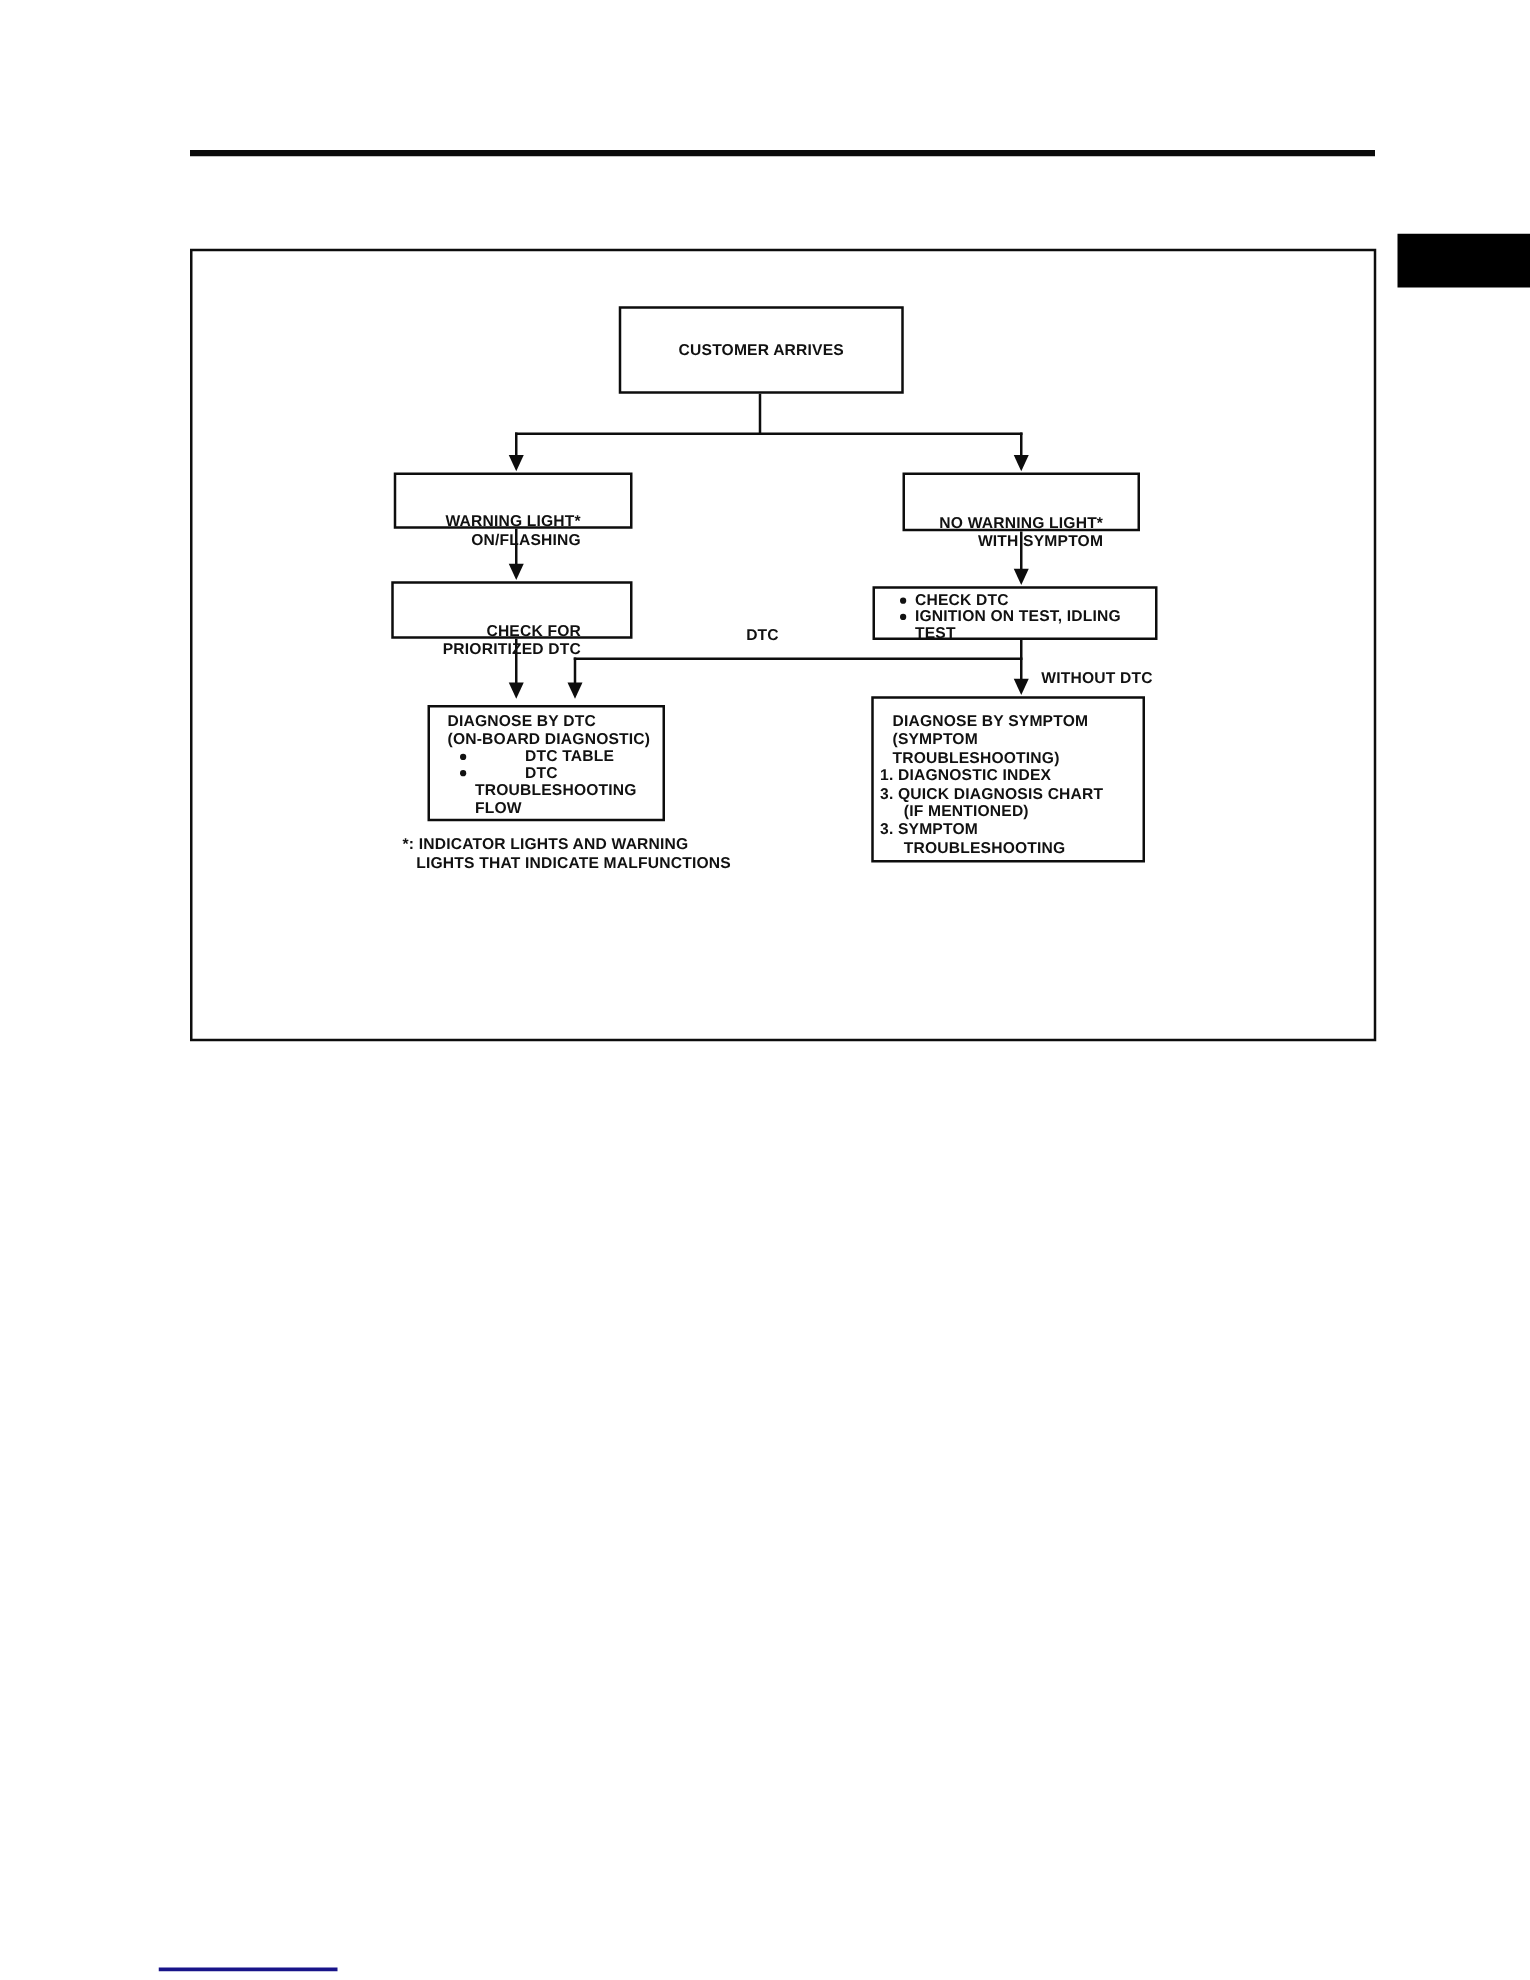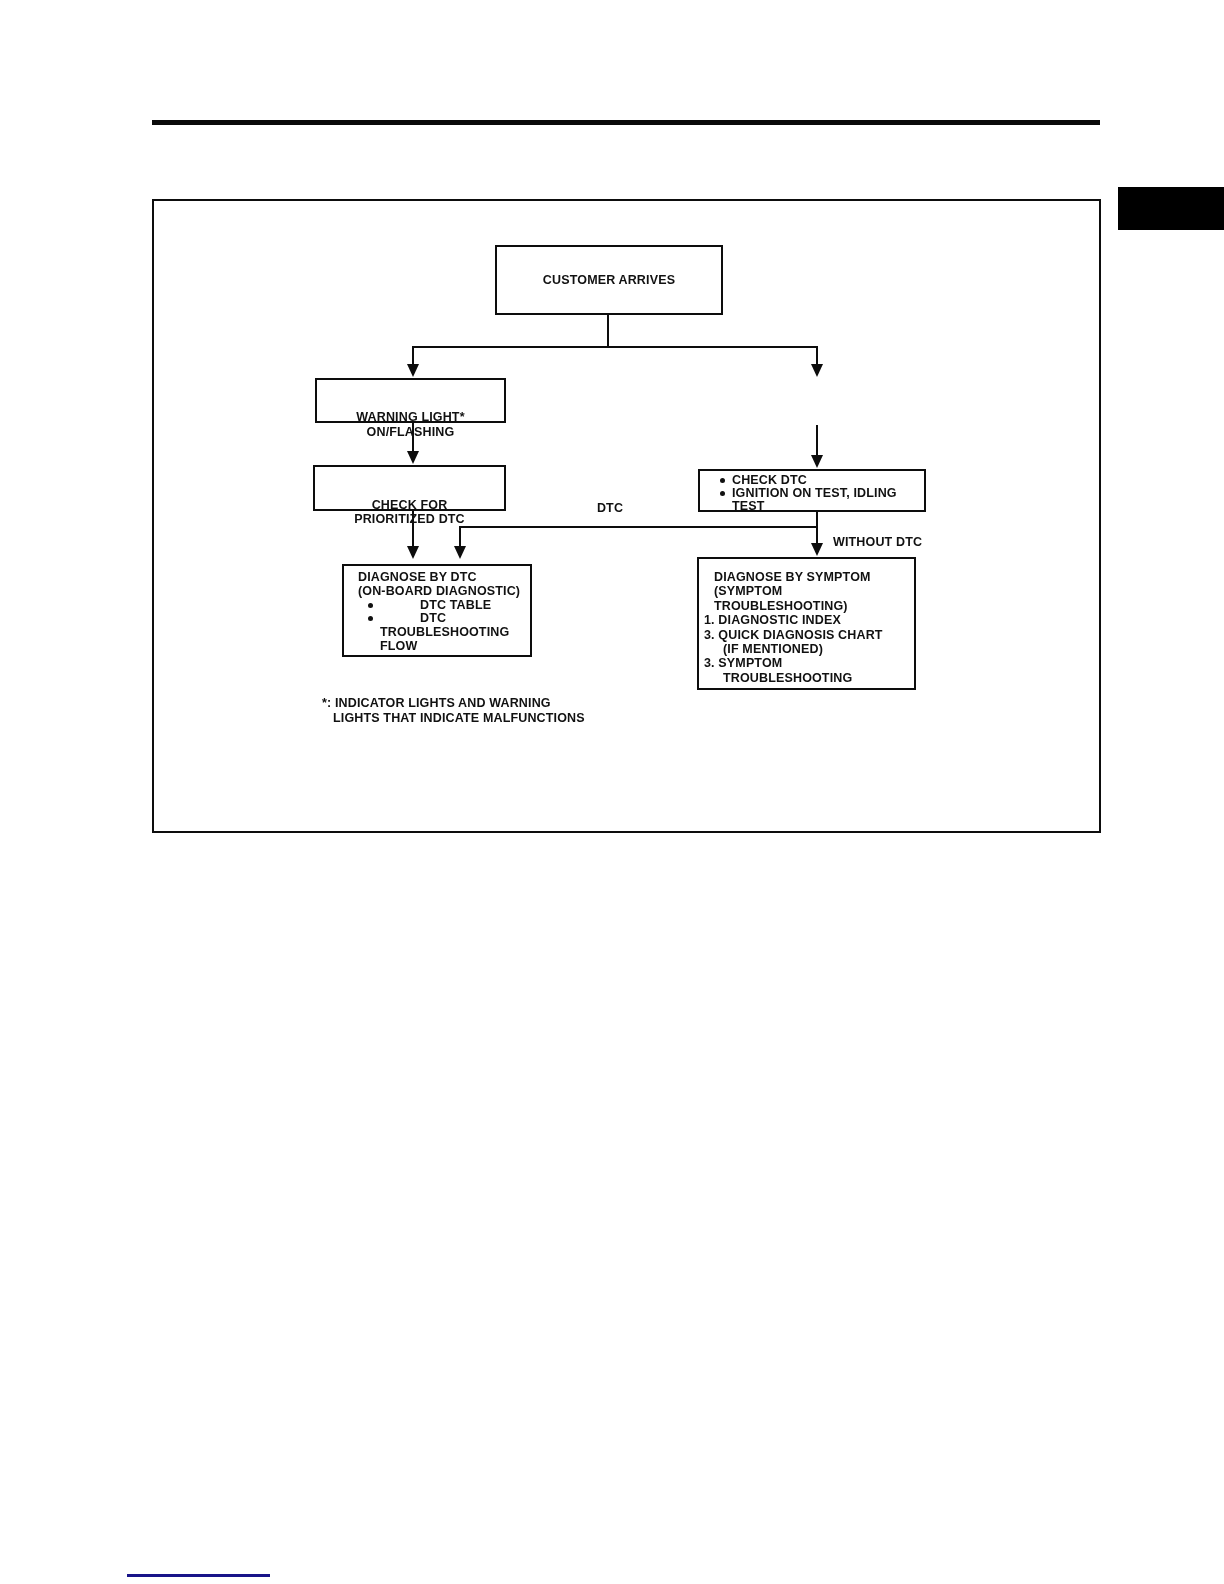--- a/index.html
+++ b/index.html
@@ -11,21 +11,21 @@
   .abs{position:absolute;}
   
   .top-rule{left:152px;top:120px;width:948px;height:5px;background:#0a0a0a;}
   .side-tab{left:1118px;top:187px;width:106px;height:43px;background:#000000;}
   .frame{left:152px;top:199px;width:949px;height:634px;border:2px solid #0d0d0d;background:#ffffff;box-sizing:border-box;}
   .footer-link{left:127px;top:1574px;width:143px;height:3px;background:#181489;}
   
   .node{border:2px solid #0d0d0d;background:#ffffff;box-sizing:border-box;
         font-size:12.5px;line-height:14.5px;letter-spacing:.15px;}
   .cflex{display:flex;align-items:center;justify-content:center;height:100%;}
-  .tl{text-align:center;margin-top:48px;}
+  .tl{text-align:right;margin-top:48px;}
   .n1{left:495px;top:245px;width:228px;height:70px;}
   .n2{left:315px;top:378px;width:191px;height:45px;}
   .n3{left:722px;top:378px;width:190px;height:47px;}
   .n4{left:313px;top:465px;width:193px;height:46px;}
   .n5{left:698px;top:469px;width:228px;height:43px;padding:3px 4px 0 20px;line-height:13px;}
   .n6{left:317px;top:564px;width:190px;height:93px;padding-top:5px;line-height:13.8px;margin-left:25px;}
   .n7{left:697px;top:557px;width:219px;height:133px;padding-top:11px;line-height:14.4px;}
   .ml9{margin-left:5px;}  .ml12{margin-left:12px;} .ml14{margin-left:14px;}
   .ml15{margin-left:15px;}.ml24{margin-left:24px;} .ml36{margin-left:36px;}
   .brow{display:flex;align-items:flex-start;}
@@ -46,21 +46,21 @@
   
   .arr{width:0;height:0;border-left:6px solid transparent;border-right:6px solid transparent;border-top:13px solid #0d0d0d;}
   .a2{left:407px;top:364px;} .a3{left:811px;top:364px;}
   .a4{left:407px;top:451px;} .a5{left:811px;top:455px;}
   .a6{left:407px;top:546px;} .a7{left:811px;top:543px;}
   .a8{left:454px;top:546px;}
   
   .lbl{font-size:12.5px;letter-spacing:.15px;}
   .lbl-dtc{left:585px;top:501px;width:50px;text-align:center;}
   .lbl-wo{left:833px;top:535px;}
-  .fn{left:322px;top:696px;font-size:12.5px;line-height:15.4px;letter-spacing:.15px;}
+  .fn{left:322px;top:668px;font-size:12.5px;line-height:15.4px;letter-spacing:.15px;}
   .fn .l2{margin-left:11px;}
 </style>
 </head>
 <body>
 
 <div class="page">
 
   <div class="abs top-rule"></div>
   <div class="abs side-tab"></div>
   <div class="abs frame"></div>
@@ -91,20 +91,28 @@
 
   <div class="abs node n2">
     <div class="cflex">
         <div class="tl">
       <div>WARNING LIGHT*</div>
       <div>ON/FLASHING</div>
     </div>
       </div>
   </div>
 
+  <div class="abs node n3">
+    <div class="cflex">
+        <div class="tl">
+      <div>NO WARNING LIGHT*</div>
+      <div>WITH SYMPTOM</div>
+    </div>
+      </div>
+  </div>
 
   <div class="abs node n4">
     <div class="cflex">
         <div class="tl">
       <div>CHECK FOR</div>
       <div>PRIORITIZED DTC</div>
     </div>
       </div>
   </div>
 

